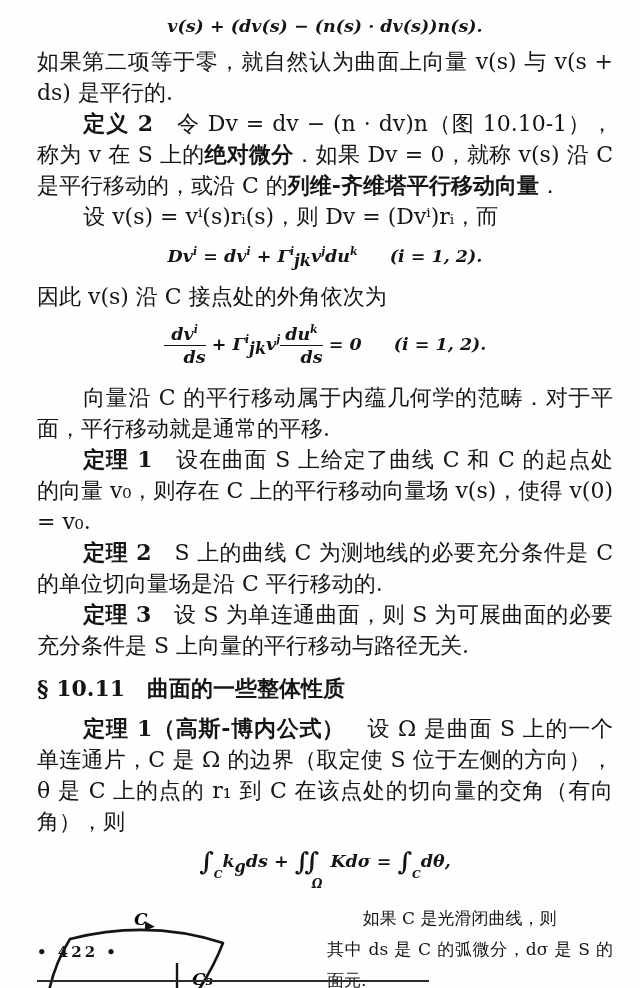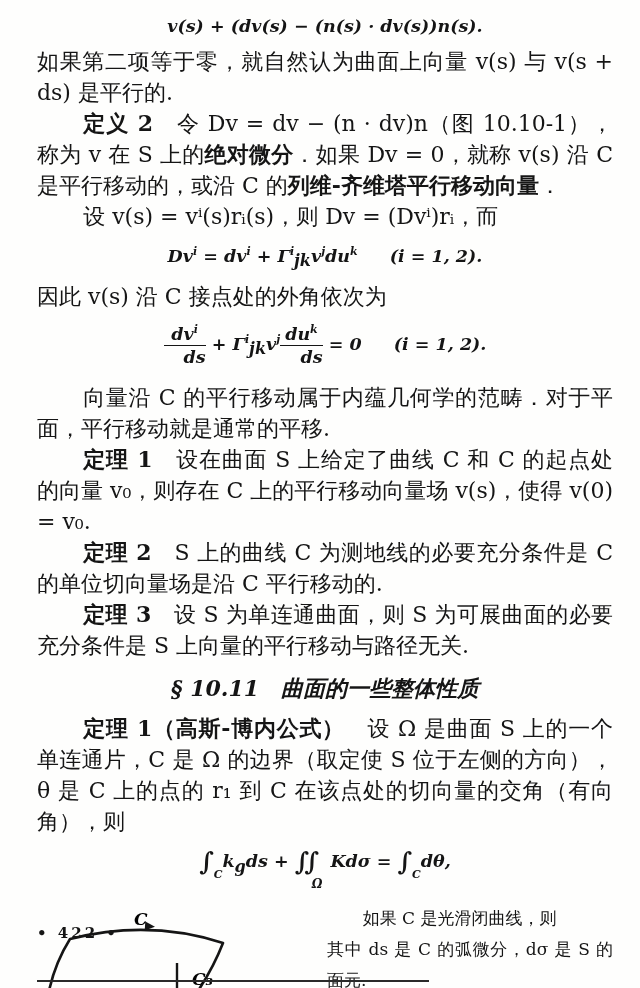--- a/index.html
+++ b/index.html
@@ -23,28 +23,28 @@
   .formula sub { font-size:16px; font-style:italic; }
   .tail { margin-left:32px; }
   .int { font-size:25px; font-style:normal; font-weight:bold; vertical-align:-3px; }
   .int sub { font-size:11px; vertical-align:-8px; }
   .iint sub { font-size:12px; position:relative; left:-8px; top:10px; }
   .frac { display:inline-block; vertical-align:middle; text-align:center; line-height:1.15; }
   .frac .top { display:block; border-bottom:1.6px solid #151515; padding:0 5px 1px; }
   .frac .bot { display:block; padding-top:1px;margin-left:20px; }
   .f3 { line-height:52px; }
   .section-heading {
-    text-align:center; font-weight:bold; font-size:22px; line-height:30px;
-    margin:12px 0 10px; font-family:"DejaVu Serif","Liberation Serif",serif;font-style:italic;
+    font-weight:bold; font-size:22px; line-height:30px;
+    margin:12px 0 10px; font-family:"DejaVu Serif","Liberation Serif",serif;
   }
   .two-col { display:flex; margin-top:6px; }
   .fig-col { width:288px; flex:0 0 288px; }
   .text-col { flex:1; padding-left:2px; }
   .text-col .p { font-size:17px; line-height:31px; }
-  .page-number { position:absolute; left:37px; top:924px; font-size:15px; font-weight:bold; letter-spacing:3px; }
+  .page-number { position:absolute; left:37px; top:943px; font-size:15px; font-weight:bold; letter-spacing:3px; }
   .bottom-rule { position:absolute; left:37px; top:980px; width:392px; height:2px; background:#2a2a2a; }
   svg text { font-family:"DejaVu Serif","Liberation Serif",serif; font-style:italic; font-weight:bold; }
 </style>
 </head>
 <body>
 
 <div class="page">
   <div class="content">
 
     <div class="formula">

